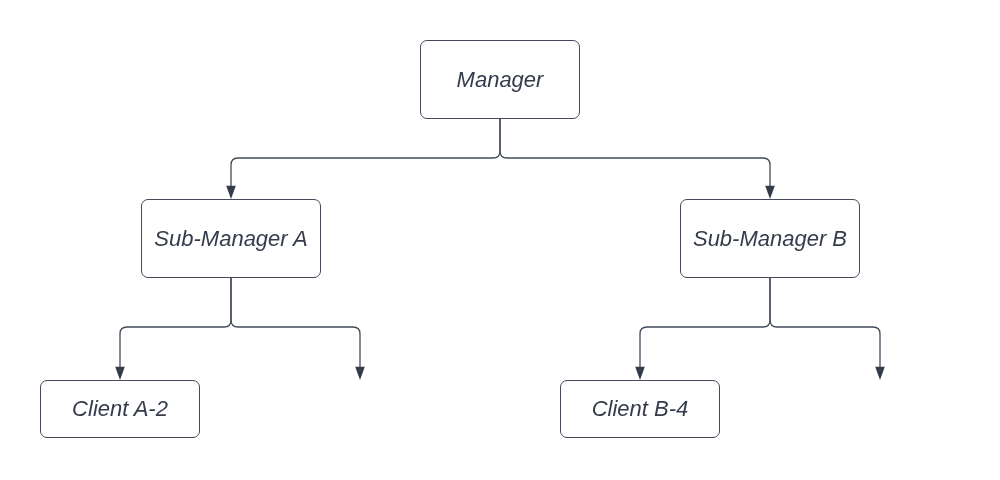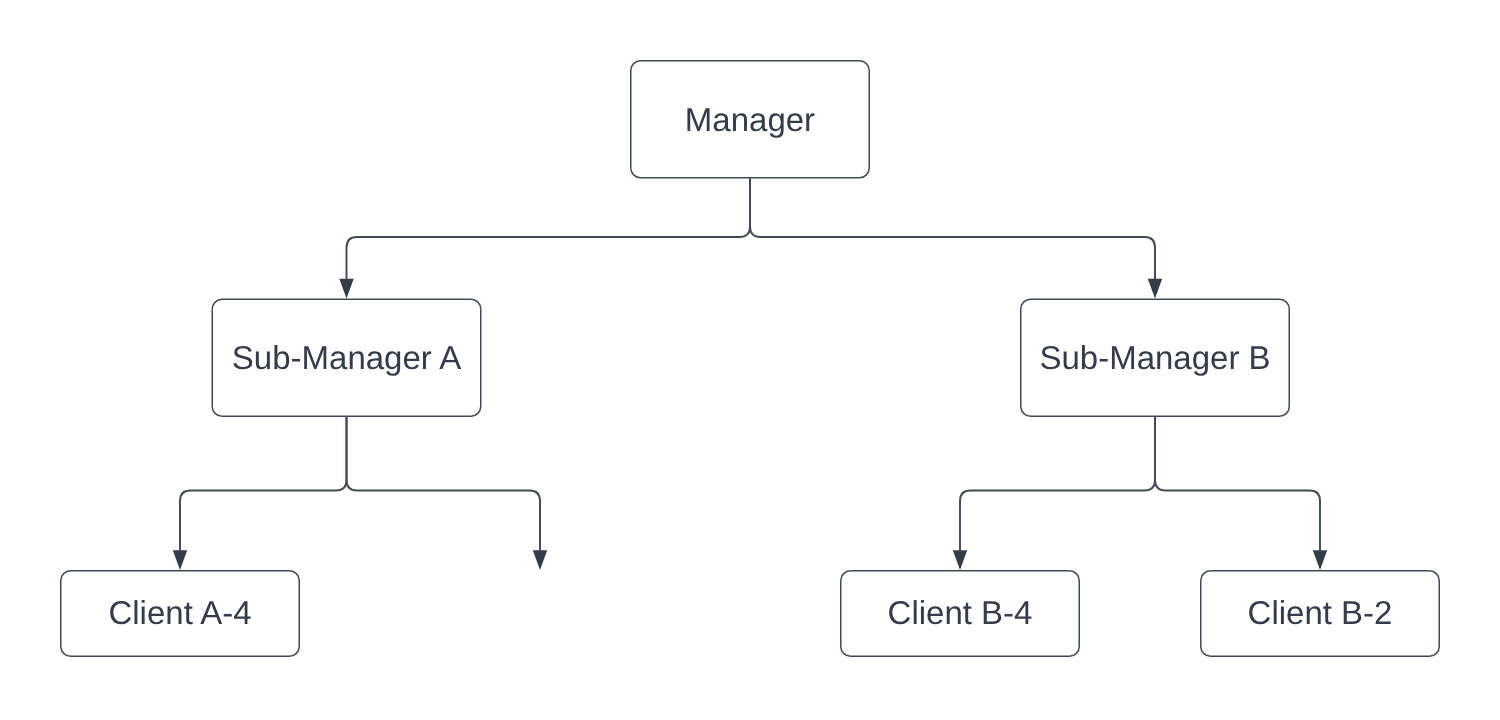--- a/index.html
+++ b/index.html
@@ -10,20 +10,21 @@
     --connector:#434b59;
     --arrowhead:#343c4a;
   }
   html,body{margin:0;padding:0;background:var(--background);}
   .canvas{
     position:relative;
     width:1000px;height:464px;
     background:var(--background);
     font-family:"Liberation Sans", sans-serif;
     overflow:hidden;
+    font-style:italic;
   }
   .edges{position:absolute;left:0;top:0;width:1000px;height:480px;}
   .edge{fill:none;stroke:var(--connector);stroke-width:1.3;}
   .arrowhead{fill:var(--arrowhead);stroke:none;}
   .node{
     position:absolute;
     box-sizing:border-box;
     background:var(--node-fill);
     border:1px solid var(--node-border);
     border-radius:7px;
@@ -62,17 +63,16 @@
     <path class="edge" d="M 770 278 V 320 Q 770 327 763 327 H 647 Q 640 327 640 334 V 367"></path>
     <polygon class="arrowhead" points="640,380 635.2,366.8 644.8,366.8"></polygon>
 
     <path class="edge" d="M 770 278 V 320 Q 770 327 777 327 H 873 Q 880 327 880 334 V 367"></path>
     <polygon class="arrowhead" points="880,380 875.2,366.8 884.8,366.8"></polygon>
   </svg>
 
   <div class="node n-manager">Manager</div>
   <div class="node n-sub-a">Sub-Manager A</div>
   <div class="node n-sub-b">Sub-Manager B</div>
-  <div class="node n-client-a1">Client A-4</div>
+  <div class="node n-client-a1">Client A-2</div>
   <div class="node n-client-b1">Client B-4</div>
-  <div class="node n-client-b2">Client B-2</div>
 
 </div>
 
 </body></html>

